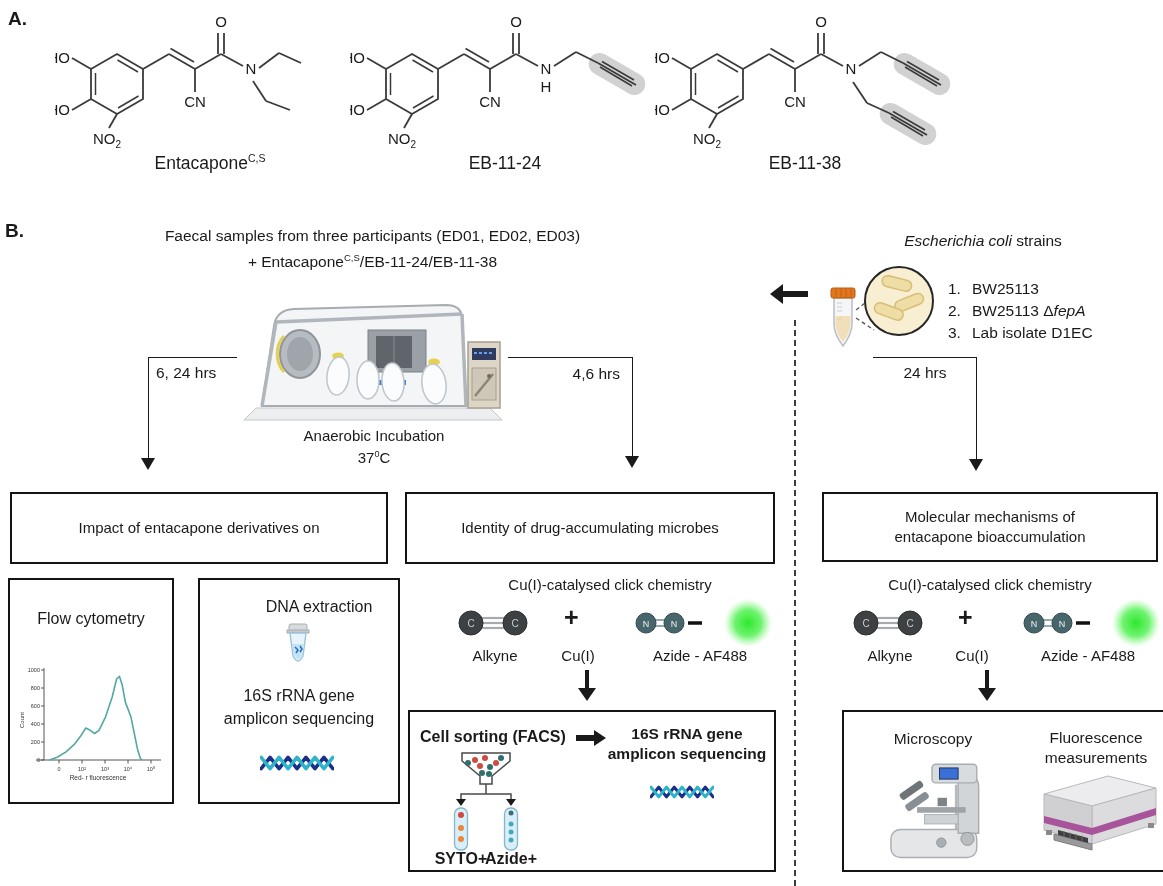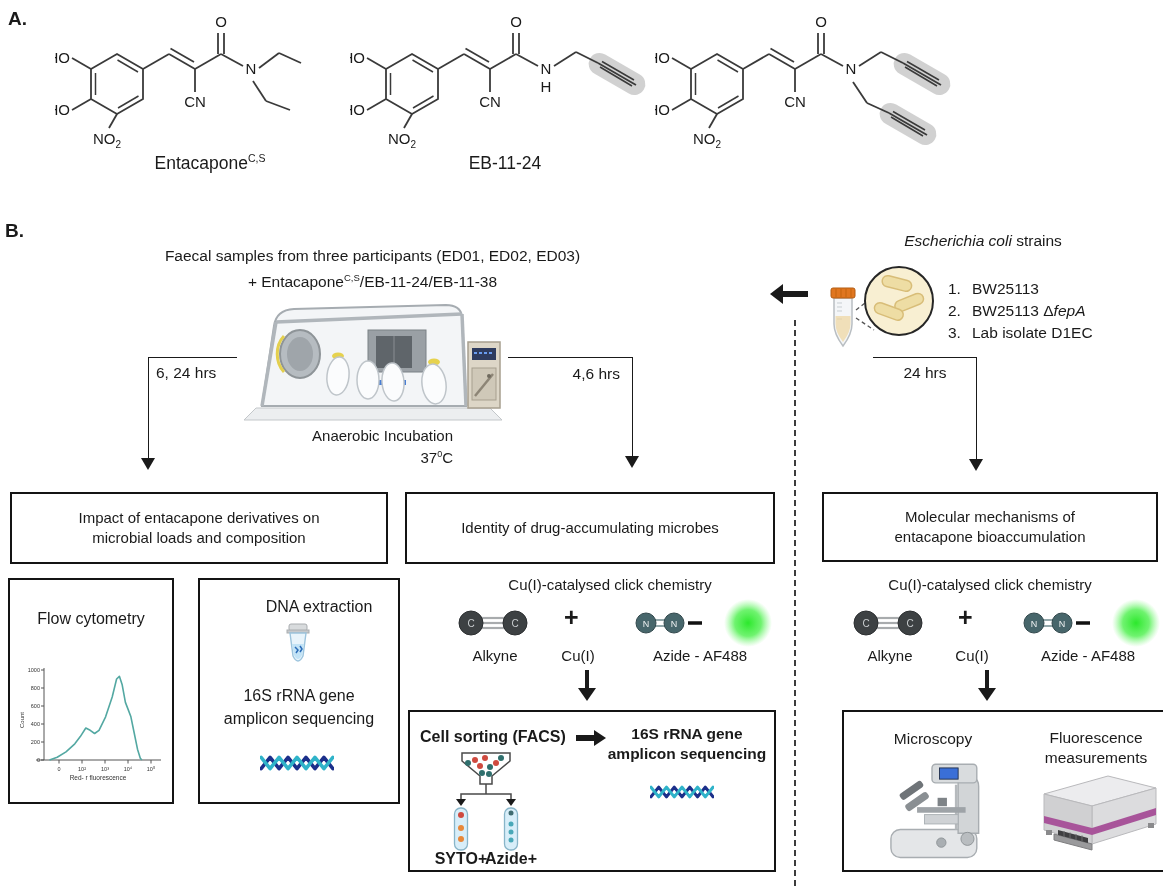--- a/index.html
+++ b/index.html
@@ -2,24 +2,24 @@
 <html><head>
 <meta charset="utf-8">
 <style>
   html,body{margin:0;padding:0;background:#ffffff;}
   #fig{position:relative;width:1163px;height:886px;background:#ffffff;
        font-family:"Liberation Sans",sans-serif;color:#1a1a1a;overflow:hidden;}
   .abs{position:absolute;}
   .panel-label{font-size:19px;font-weight:bold;}
   .struct-name{font-size:17.5px;text-align:center;}
   .struct-name sup{font-size:10.5px;}
-  .hdr{font-size:15.5px;text-align:center;line-height:22px;margin-top:20px;}
+  .hdr{font-size:15.5px;text-align:center;line-height:22px;}
   .hdr sup{font-size:9.5px;}
   .tp{font-size:15.5px;}
-  .cap{font-size:15px;text-align:right;line-height:19px;}
+  .cap{font-size:15px;text-align:center;line-height:19px;}
   .cap sup{font-size:9px;}
   .box{border:2px solid #141414;background:#ffffff;display:flex;align-items:center;justify-content:center;}
   .box-text{font-size:15px;text-align:center;line-height:20px;}
   .sec-title{font-size:15px;text-align:center;}
   .lbl{font-size:15px;text-align:center;}
   .plus{font-size:25px;font-weight:bold;}
   .hline{border-top:1.6px solid #1a1a1a;height:0;}
   .vline{border-left:1.6px solid #1a1a1a;width:0;}
   .dashline{border-left:2px dashed #3c3c3c;width:0;}
   .strain-row{display:flex;font-size:15.5px;line-height:22px;}
@@ -140,20 +140,23 @@
     </g>
     <g font-size="15" fill="#1a1a1a">
       <text x="15" y="57" text-anchor="end">HO</text>
       <text x="15" y="109" text-anchor="end">HO</text>
       <text x="38" y="138"><tspan>NO</tspan><tspan dy="4" font-size="10">2</tspan></text>
       <text x="140" y="101" text-anchor="middle">CN</text>
       <text x="166" y="21" text-anchor="middle">O</text>
       <text x="196" y="68" text-anchor="middle">N</text>
     </g>
   </svg>
+  <div class="abs struct-name" style="left:655px;top:152px;width:300px;">
+    <span>EB-11-38</span><sup></sup>
+  </div>
 
   <div class="abs panel-label" style="left:5px;top:220px;">B.</div>
 
   <div class="abs hdr" style="left:60px;top:225px;width:625px;">
     <div>Faecal samples from three participants (ED01, ED02, ED03)</div>
     <div><span>+ Entacapone</span><sup>C,S</sup><span>/EB-11-24/EB-11-38</span></div>
   </div>
 
   <svg class="abs" style="left:238px;top:296px;" width="270" height="130" viewBox="0 0 270 130">
     <polygon points="18,112 252,112 264,124 6,124" fill="#eceef0" stroke="#c3c7ca" stroke-width="1"></polygon>
@@ -253,21 +256,20 @@
         <span class="num">3.</span>
         <span><span>Lab isolate D1EC</span><i></i></span>
       </div>
   </div>
 
   <div class="abs dashline" style="left:794px;top:320px;height:566px;"></div>
 
   <div class="abs box" style="left:10px;top:492px;width:374px;height:68px;">
     <div class="box-text">
         <div>Impact of entacapone derivatives on</div>
-        <div>microbial loads and composition</div>
       </div>
   </div>
   <div class="abs box" style="left:405px;top:492px;width:366px;height:68px;">
     <div class="box-text">Identity of drug-accumulating microbes</div>
   </div>
   <div class="abs box" style="left:822px;top:492px;width:332px;height:66px;">
     <div class="box-text">
         <div>Molecular mechanisms of</div>
         <div>entacapone bioaccumulation</div>
       </div>

